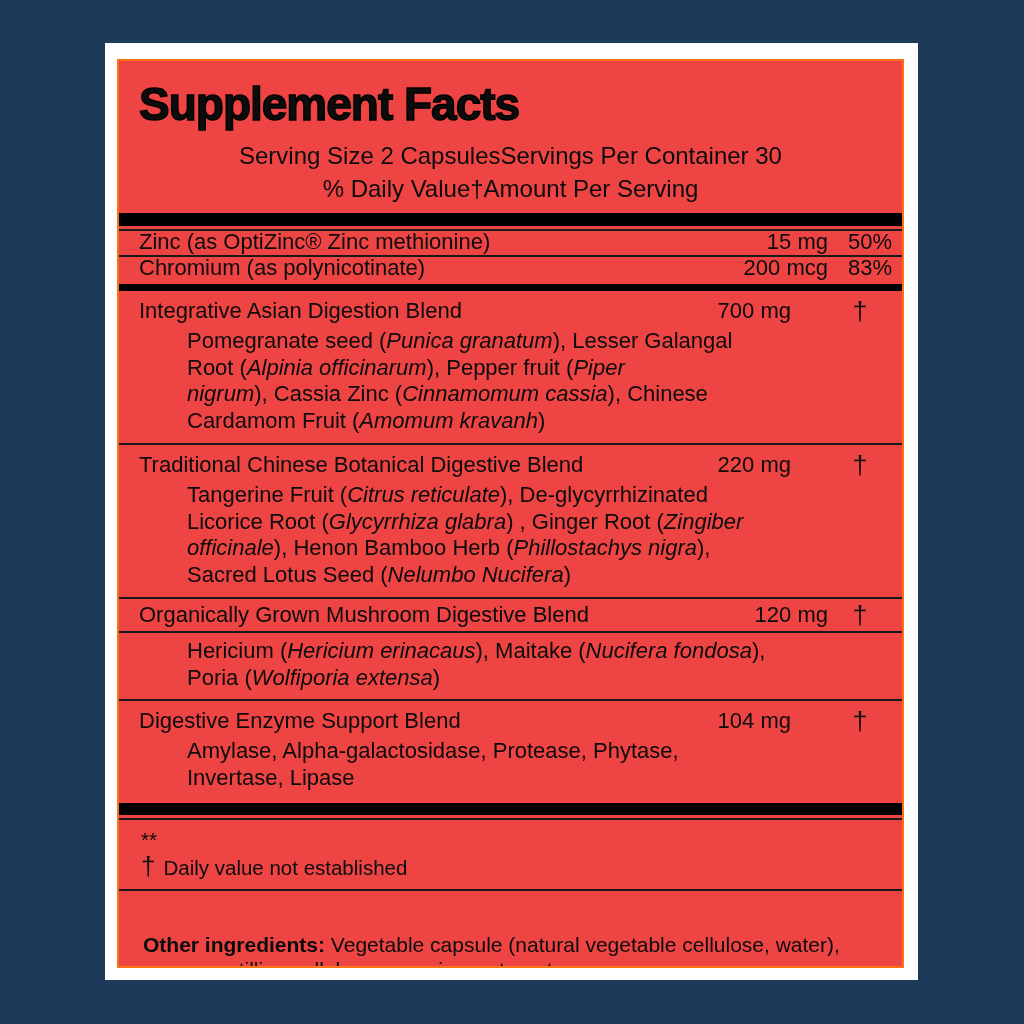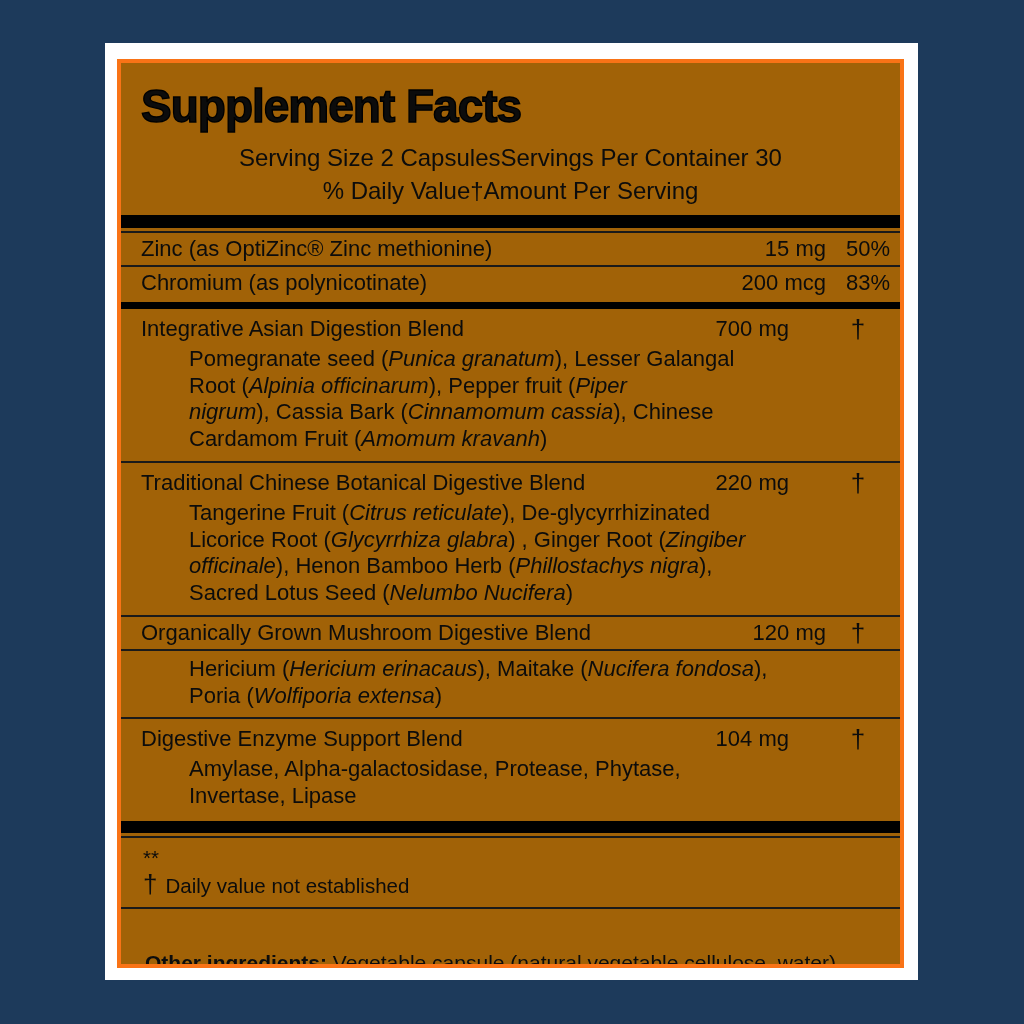--- a/index.html
+++ b/index.html
@@ -12,22 +12,22 @@
     font-family:"Liberation Sans","DejaVu Sans",sans-serif;
     color:var(--ink);
     position:relative;
   }
   .panel{
     position:absolute;left:105px;top:43px;width:813px;height:937px;
     background:var(--panel);
   }
   .factbox{
     position:absolute;left:12px;top:16px;right:14px;bottom:12px;
-    border:4px solid #f97316;
-    background:#a16207;
+    border:2px solid #f97316;
+    background:#ef4444;
     overflow:hidden;
   }
   
   .head{padding:16px 20px 8px 20px;}
   .title{
     font-size:46px;font-weight:900;letter-spacing:-1px;line-height:54px;
     -webkit-text-stroke:1.4px #000;
     margin-bottom:8px;
   }
   .hrow{
@@ -36,22 +36,22 @@
   }
   
   .bar{background:#000;width:100%;}
   .bar.thick{height:13px;}
   .bar.med{height:7px;margin-top:3px;}
   .bar.thick2{height:12px;margin-top:3px;}
   .hairline{height:2px;background:var(--line);width:100%;}
   .hairline.gap{margin-top:3px;}
   
   .nrow{
-    display:flex;align-items:center;
-    padding:0 10px 0 20px;height:32px;font-size:22px;
+    display:flex;align-items:flex-end;
+    padding:0 10px 0 20px;height:24px;font-size:22px;
   }
   .nname{flex:1;}
   .amt{width:118px;text-align:right;white-space:nowrap;}
   .dv{width:64px;text-align:right;white-space:nowrap;}
   .dv.center{text-align:center;}
   .dv.dag{font-size:26px;line-height:1;}
   
   .blend{padding:5px 10px 9px 20px;}
   .btitle{display:flex;align-items:center;font-size:22px;line-height:30px;gap:37px;}
   .btitle .nname{flex:1;}
@@ -108,21 +108,21 @@
     <div class="bar med"></div>
 
     <div class="blend">
       <div class="btitle">
         <span class="nname">Integrative Asian Digestion Blend</span>
         <span class="amt">700 mg</span>
         <span class="dv center dag">†</span>
       </div>
       <div class="bsub"><span>Pomegranate seed (</span><span class="seg-i">Punica granatum</span><span>), Lesser Galangal
 Root (</span><span class="seg-i">Alpinia officinarum</span><span>), Pepper fruit (</span><span class="seg-i">Piper
-nigrum</span><span>), Cassia Bark (</span><span class="seg-i">Cinnamomum cassia</span><span>), Chinese
+nigrum</span><span>), Cassia Zinc (</span><span class="seg-i">Cinnamomum cassia</span><span>), Chinese
 Cardamom Fruit (</span><span class="seg-i">Amomum kravanh</span><span>)</span></div>
     </div>
     <div class="hairline"></div>
 
     <div class="blend">
       <div class="btitle">
         <span class="nname">Traditional Chinese Botanical Digestive Blend</span>
         <span class="amt">220 mg</span>
         <span class="dv center dag">†</span>
       </div>

